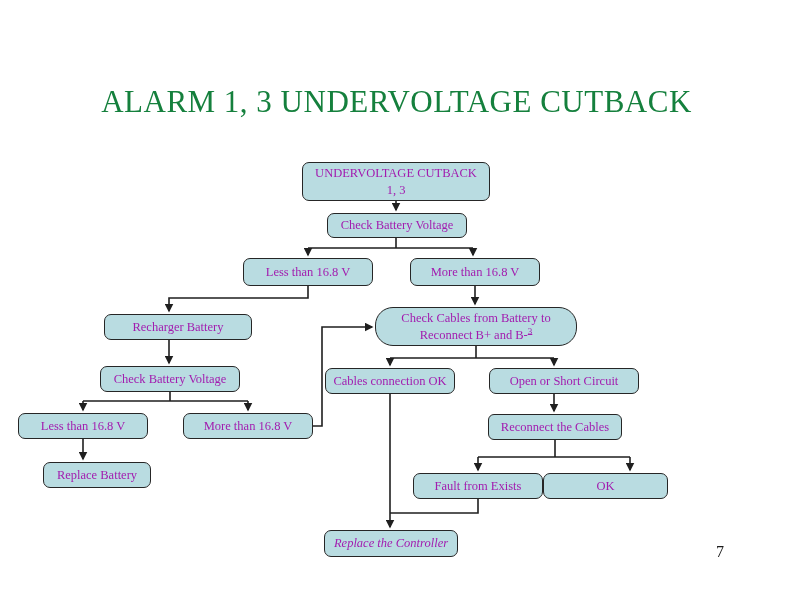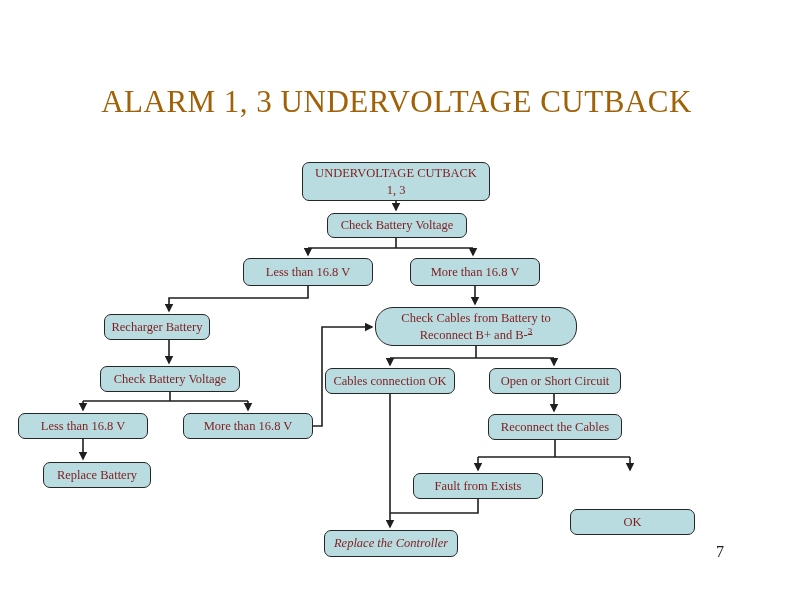--- a/index.html
+++ b/index.html
@@ -3,47 +3,47 @@
 <meta charset="utf-8">
 <style>
   html,body{margin:0;padding:0;}
   body{
     width:793px;height:595px;background:#ffffff;position:relative;
     font-family:"Liberation Serif","DejaVu Serif",serif;color:#111;
     overflow:hidden;
   }
   .slide-title{
     position:absolute;top:84px;left:0;width:793px;text-align:center;
-    font-size:31px;font-weight:400;letter-spacing:0.5px;color:#a16207;
+    font-size:31px;font-weight:400;letter-spacing:0.5px;color:#15803d;
     white-space:nowrap;
   }
   #connector-layer{position:absolute;left:0;top:0;width:793px;height:595px;}
   .node{
     position:absolute;box-sizing:border-box;
     background:#b9dce1;border:1.5px solid #262626;border-radius:7px;
     display:flex;flex-direction:column;align-items:center;justify-content:center;
-    font-size:12.5px;line-height:1.3;text-align:center;color:#7f1d1d;
+    font-size:12.5px;line-height:1.3;text-align:center;color:#a21caf;
     padding:1px 4px;
   }
   .node sup{font-size:9px;text-decoration:underline;line-height:0;}
   #n-start{left:302px;top:162px;width:188px;height:39px;}
   #n-cbv1{left:327px;top:213px;width:140px;height:25px;}
   #n-less1{left:243px;top:258px;width:130px;height:28px;}
   #n-more1{left:410px;top:258px;width:130px;height:28px;}
-  #n-recharger{left:104px;top:314px;width:106px;height:26px;}
+  #n-recharger{left:104px;top:314px;width:148px;height:26px;}
   #n-cbv2{left:100px;top:366px;width:140px;height:26px;}
   #n-less2{left:18px;top:413px;width:130px;height:26px;}
   #n-more2{left:183px;top:413px;width:130px;height:26px;}
   #n-replace-battery{left:16px;top:462px;width:108px;height:26px;margin-left:27px;}
   #n-check-cables{left:375px;top:307px;width:202px;height:39px;border-radius:18px;}
   #n-cables-ok{left:325px;top:368px;width:130px;height:26px;}
-  #n-open-short{left:489px;top:368px;width:132px;height:26px;}
-  #n-reconnect{left:488px;top:414px;width:134px;height:26px;}
+  #n-open-short{left:489px;top:368px;width:150px;height:26px;}
+  #n-reconnect{left:488px;top:414px;width:134px;height:26px;border-radius:6px;}
   #n-fault{left:413px;top:473px;width:130px;height:26px;}
-  #n-ok{left:570px;top:473px;width:125px;height:26px;margin-top:36px;}
+  #n-ok{left:543px;top:473px;width:125px;height:26px;}
   #n-replace-controller{left:324px;top:530px;width:134px;height:27px;font-style:italic;}
   .page-number{
     position:absolute;left:700px;top:543px;width:40px;text-align:center;
     font-size:16px;color:#1a1a1a;
   }
 </style>
 </head>
 <body>
 
 <div class="slide-title">ALARM 1, 3 UNDERVOLTAGE CUTBACK</div>

